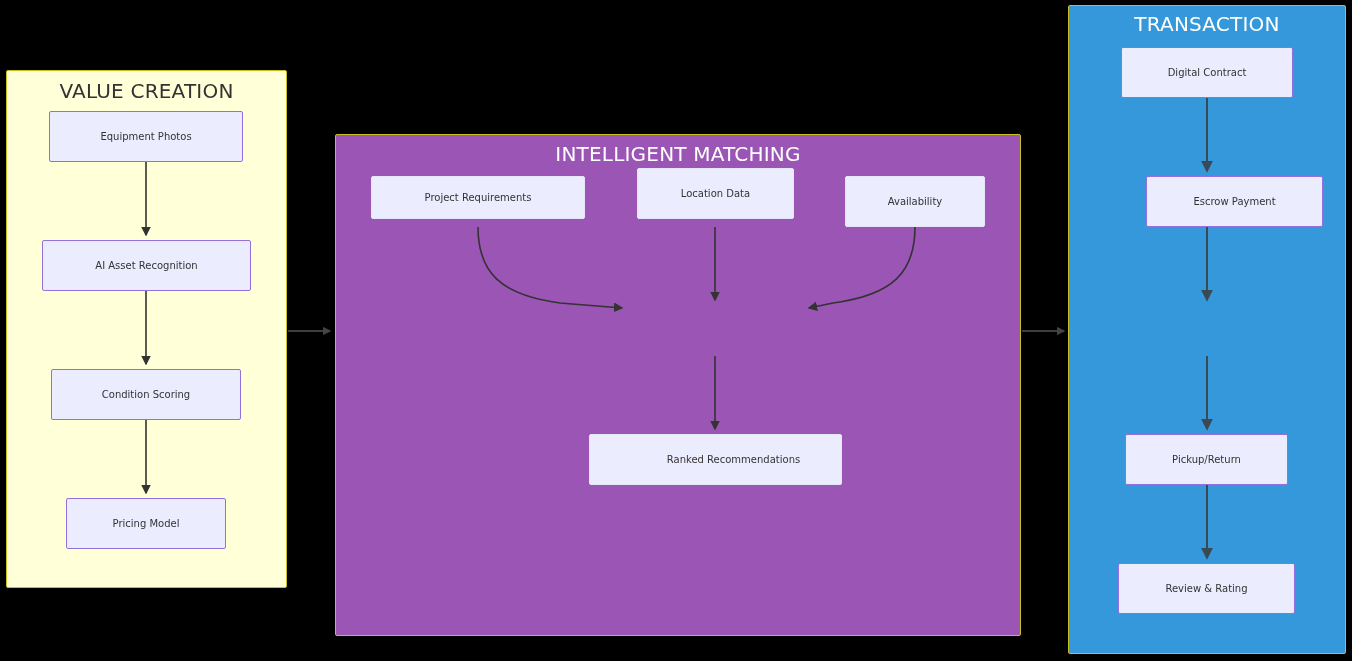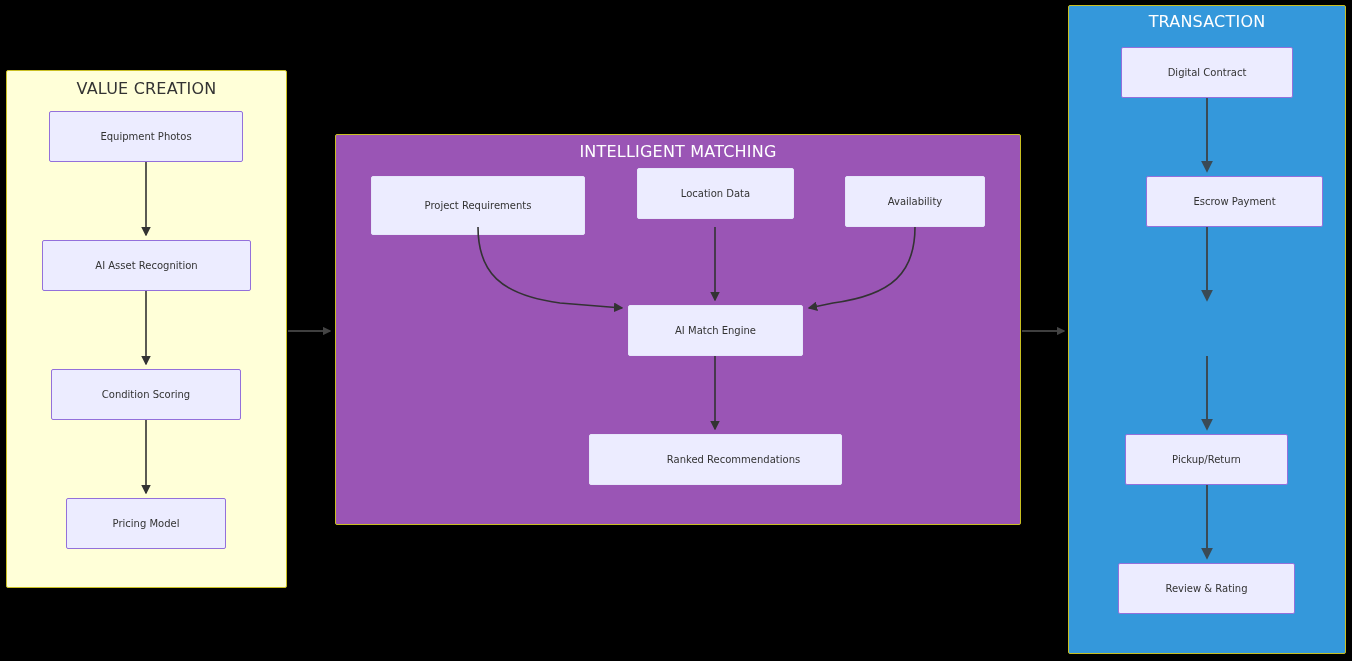--- a/index.html
+++ b/index.html
@@ -21,42 +21,42 @@
     position: absolute;
     box-sizing: border-box;
     border: 1.6px solid #c9bf22;
     border-radius: 2px;
   }
   .cluster-title {
     position: absolute;
     left: 0;
     right: 0;
     text-align: center;
-    font-size: 16px;
+    font-size: 20px;
     letter-spacing: 0.2px;
     white-space: nowrap;
   }
 
   #cluster-value {
     left: 6px;
     top: 70px;
     width: 281px;
     height: 518px;
     background: #ffffd8;
   }
   #cluster-value .cluster-title {
     top: 8px;
     color: #333333;
   }
 
   #cluster-matching {
     left: 335px;
     top: 134px;
     width: 686px;
-    height: 391px;
+    height: 502px;
     background: #9a55b5;
   }
   #cluster-matching .cluster-title {
     top: 7px;
     color: #ffffff;
   }
 
   #cluster-transaction {
     left: 1068px;
     top: 5px;
@@ -128,27 +128,26 @@
   <div class="node" id="n-ai-asset-recognition" style="left:42px; top:240px; width:209px; height:51px;">AI Asset Recognition</div>
 
   <div class="node" id="n-condition-scoring" style="left:51px; top:369px; width:190px; height:51px;">Condition Scoring</div>
 
   <div class="node" id="n-pricing-model" style="left:66px; top:498px; width:160px; height:51px;">Pricing Model</div>
 
   <div class="cluster" id="cluster-matching">
     <div class="cluster-title">INTELLIGENT MATCHING</div>
   </div>
 
-  <div class="node no-border" id="n-project-requirements" style="left:371px; top:176px; width:214px; height:59px;">Project Requirements</div>
+  <div class="node no-border" id="n-project-requirements" style="left:371px; top:176px; width:214px; height:43px;">Project Requirements</div>
 
   <div class="node no-border" id="n-location-data" style="left:637px; top:168px; width:157px; height:51px;">Location Data</div>
 
   <div class="node no-border" id="n-availability" style="left:845px; top:176px; width:140px; height:51px;">Availability</div>
 
-  <div class="node no-border" id="n-ai-match-engine" style="left:628px; top:305px; width:175px; height:51px;">AI Match Engine</div>
 
   <div class="node no-border" id="n-ranked-recommendations" style="left:589px; top:434px; width:253px; height:51px;padding-left:36px;">Ranked Recommendations</div>
 
   <div class="cluster" id="cluster-transaction">
     <div class="cluster-title">TRANSACTION</div>
   </div>
 
   <div class="node" id="n-digital-contract" style="left:1121px; top:47px; width:172px; height:51px;">Digital Contract</div>
 
   <div class="node" id="n-escrow-payment" style="left:1118px; top:176px; width:177px; height:51px;margin-left:28px;">Escrow Payment</div>

